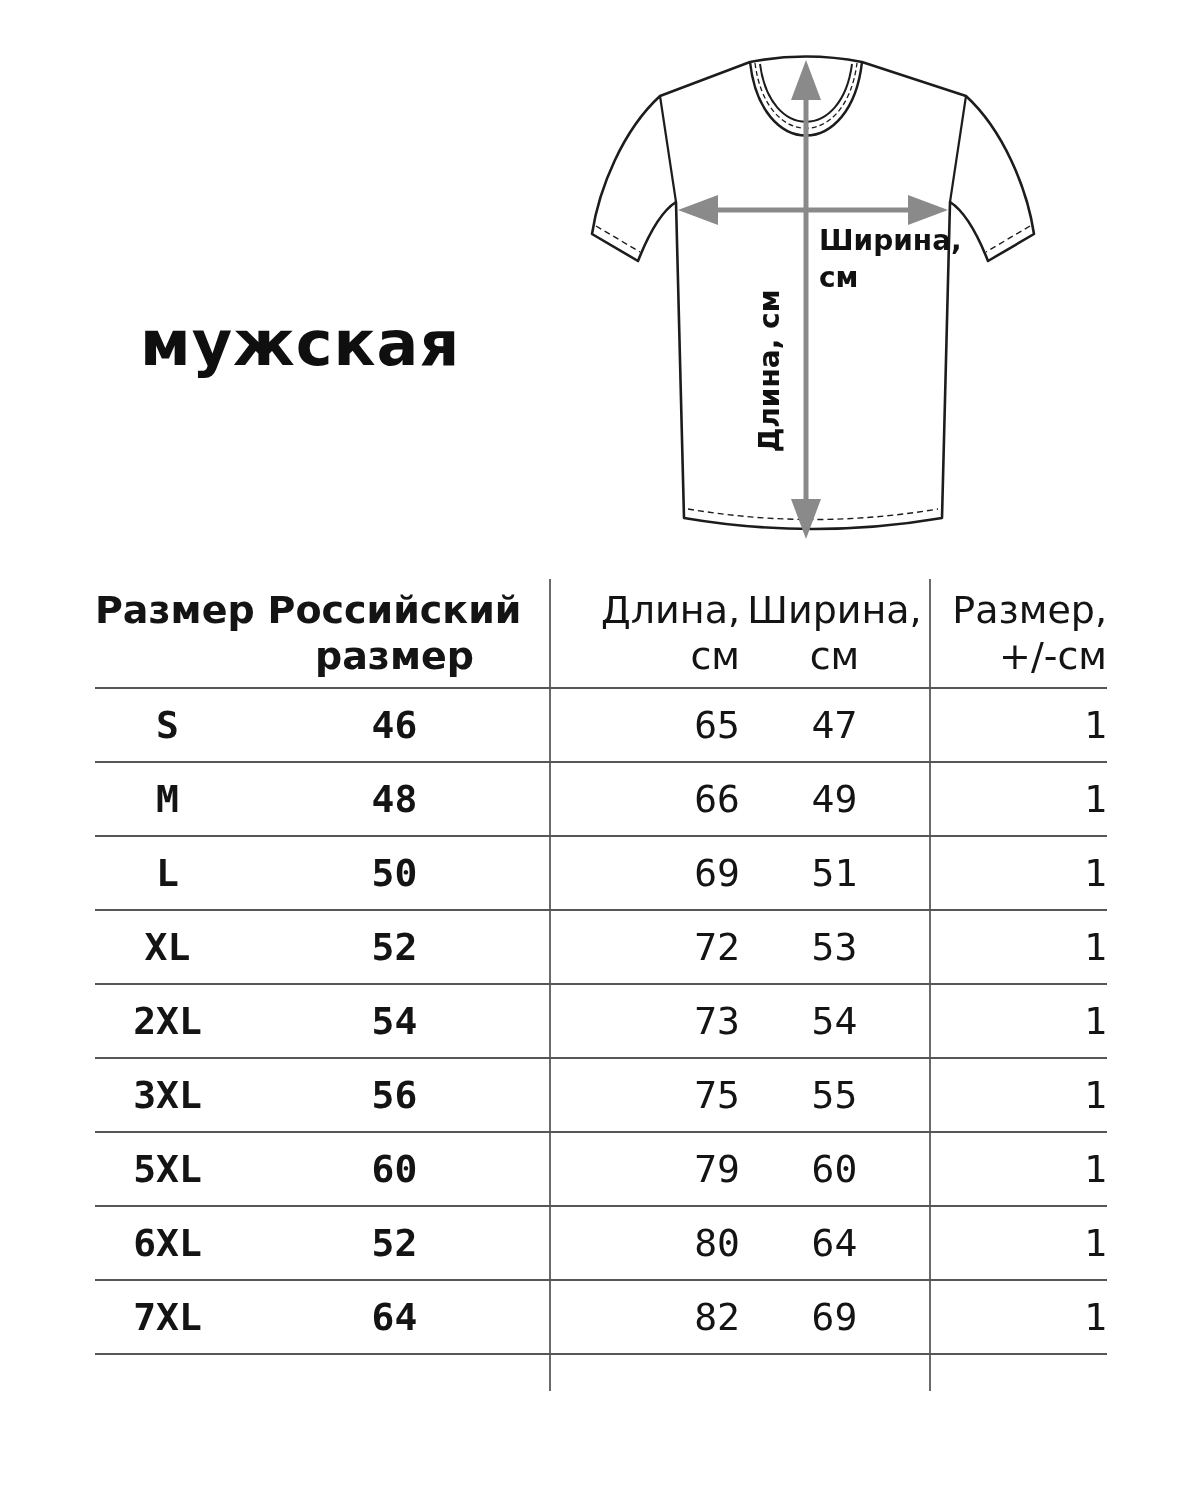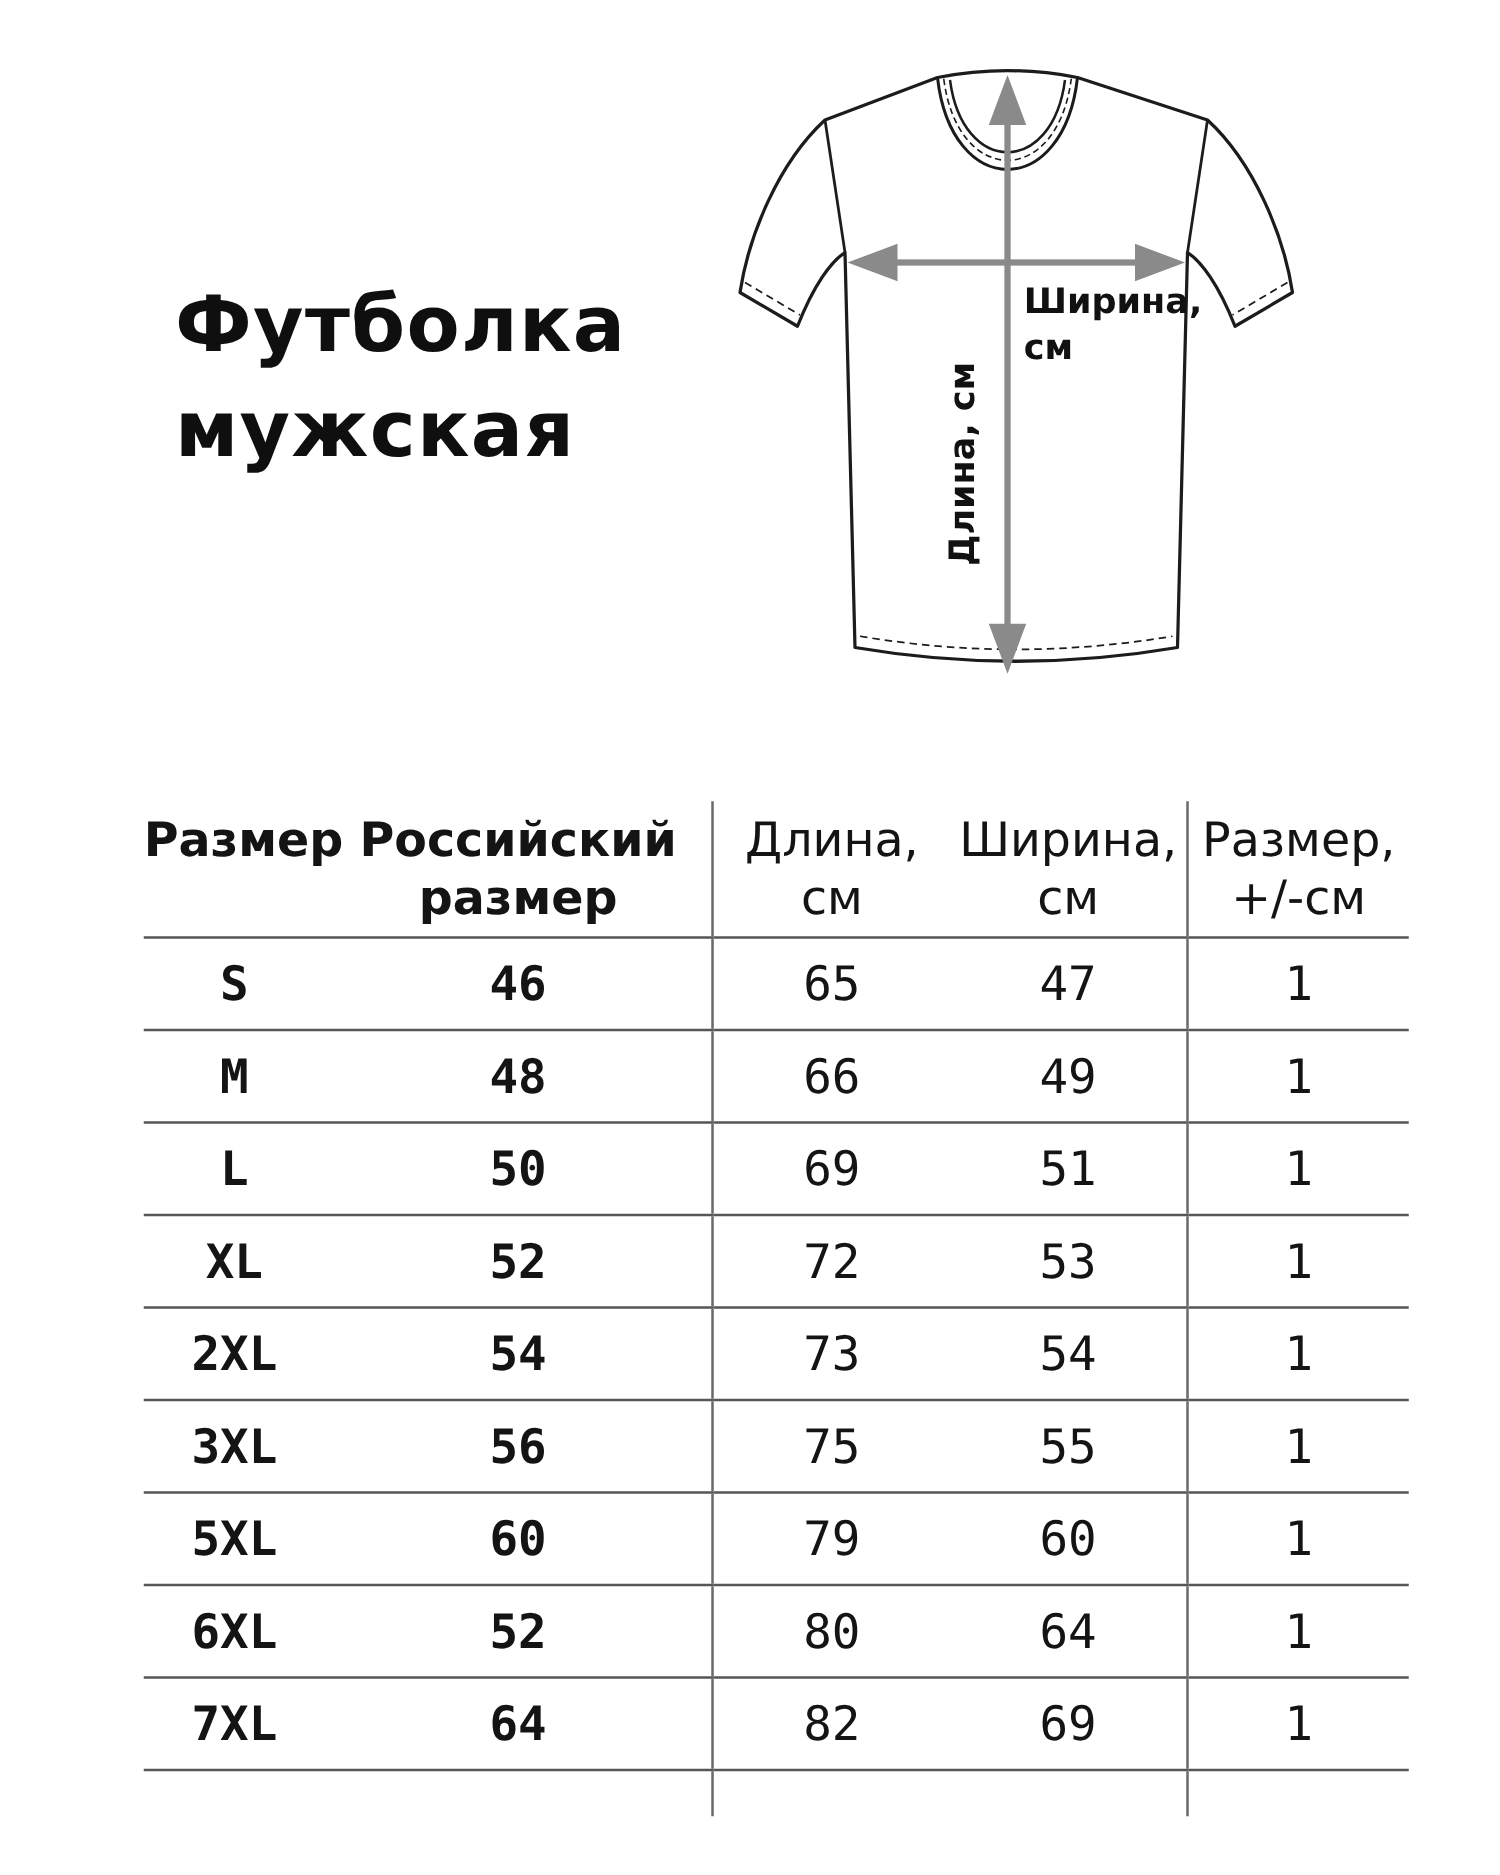--- a/index.html
+++ b/index.html
@@ -36,25 +36,24 @@
   .diag-label{
     font-family:"DejaVu Sans",sans-serif;
     font-weight:bold;
     font-size:28px;
     fill:#111111;
   }
 
   
   .size-table{
     position:absolute;
-    left:95px;top:641px;
+    left:95px;top:579px;
     width:1012px;
     border-collapse:collapse;
     table-layout:fixed;
-    margin-left:20px;
   }
   .size-table th,.size-table td{
     padding:0;
     text-align:center;
     vertical-align:middle;
   }
   .size-table thead th{
     height:100px;
     vertical-align:top;
     padding-top:8px;
@@ -71,29 +70,29 @@
     font-size:38px;
     color:#141414;
   }
   .size-table td.c1,.size-table td.c2{font-weight:bold;}
   
   .size-table thead th,
   .size-table tbody tr.data-row td{
     border-bottom:2px solid #565656;
   }
   
-  .size-table .vline{border-left:2px solid #6a6a6a;}
+  .size-table .vline{border-left:2px solid #6a6a6a;text-align:right;}
   .size-table tr.ghost td{height:36px;border-bottom:none;}
 </style>
 </head>
 <body>
 
 <div class="page">
 
-  <h1 class="title"><span>Футболка</span><br><span>мужская</span></h1>
+  <h1 class="title"><br><span>мужская</span></h1>
 
   <div class="diagram">
     <svg width="470" height="512" viewBox="0 0 470 512">
 
       <g stroke="#1c1c1c" fill="#ffffff" stroke-width="2.6" stroke-linejoin="round">
         <path d="M 172 24
                  Q 228 13 284 24
                  L 388 58
                  C 425 92 449 150 456 196
                  L 410 223

